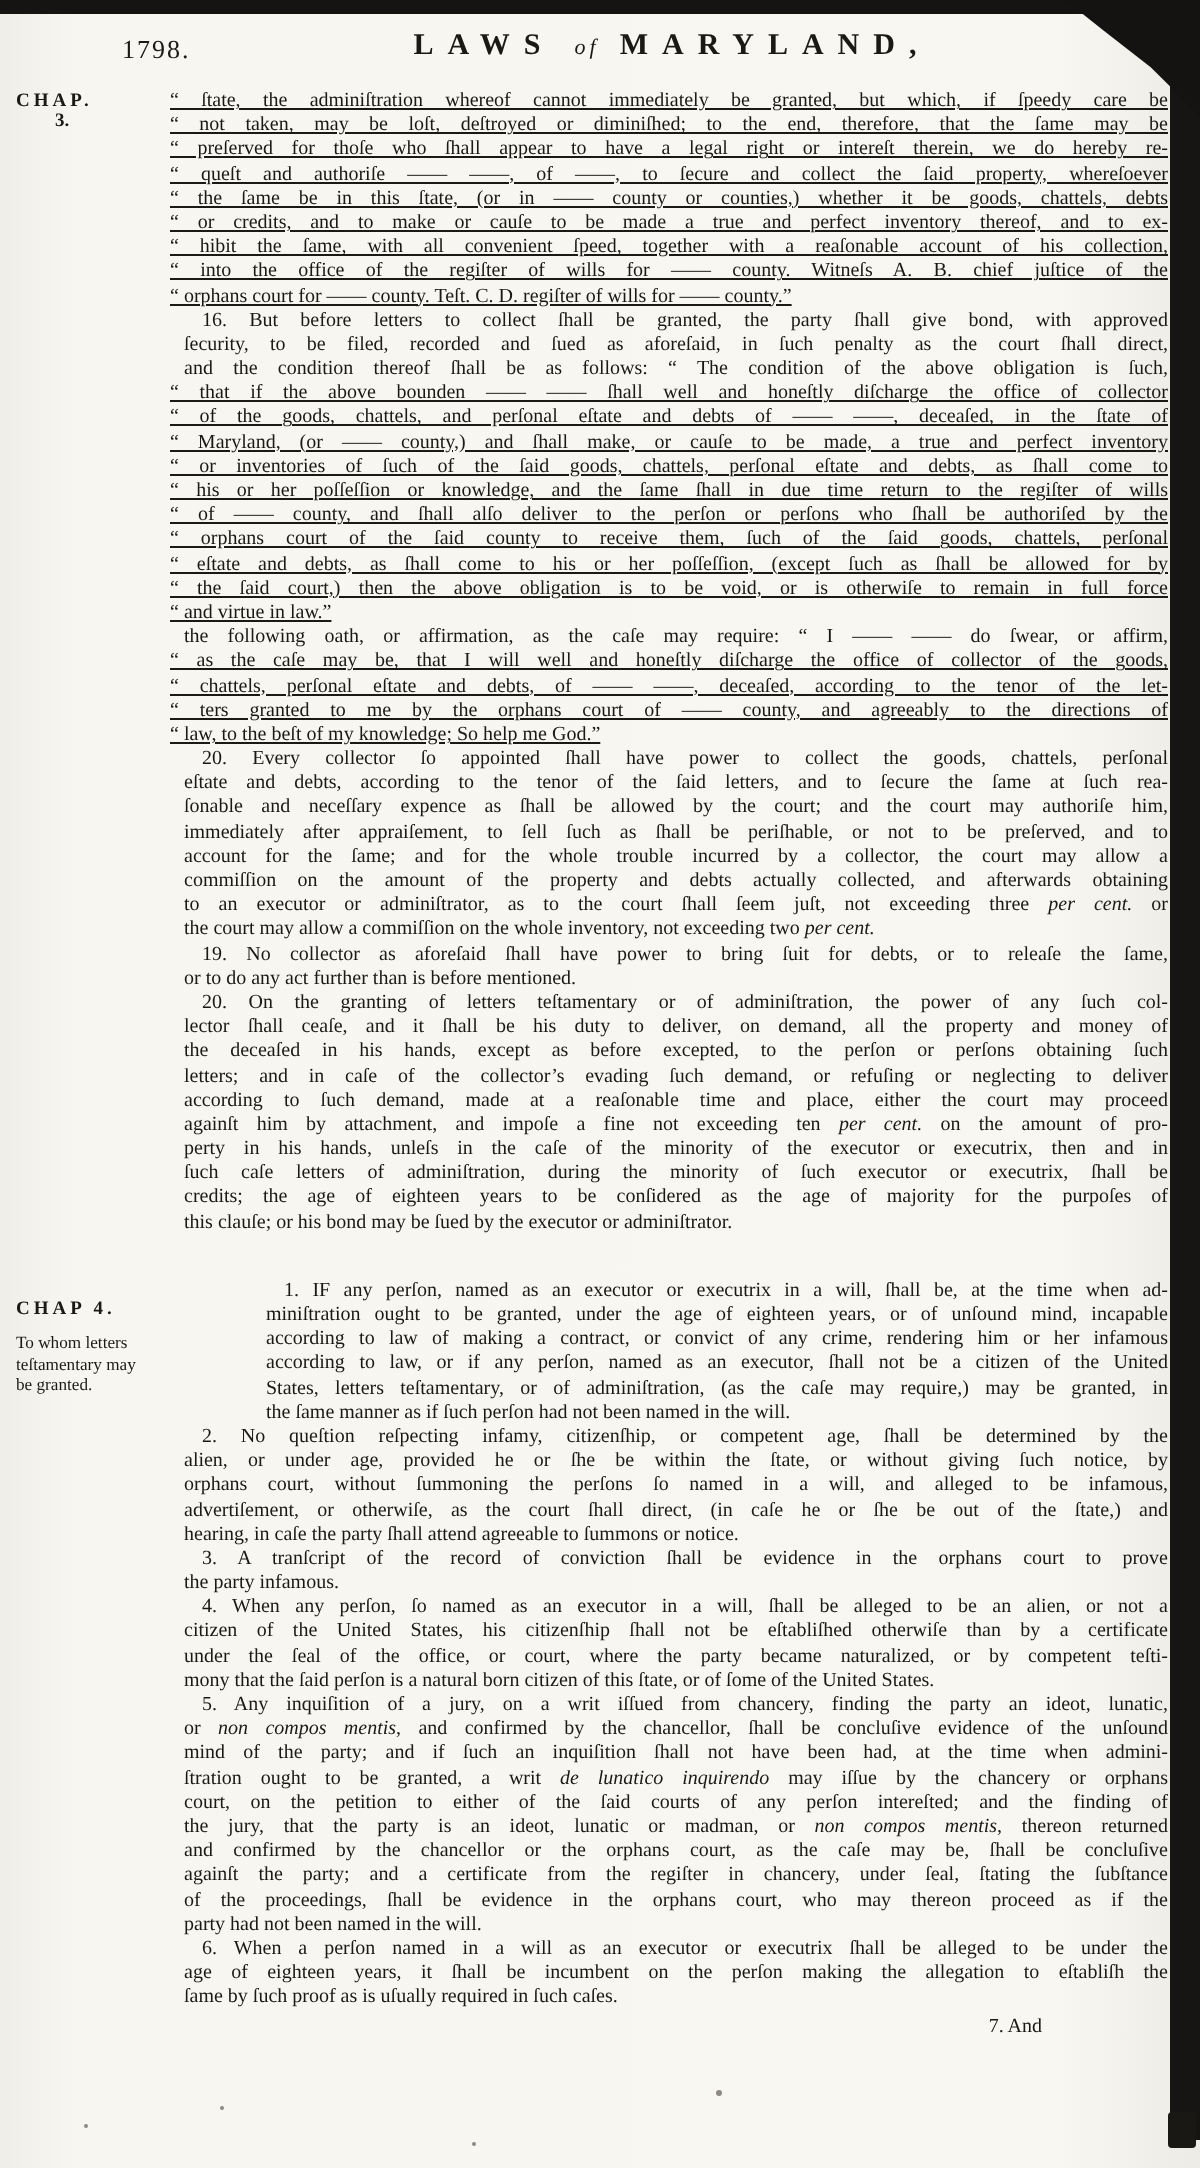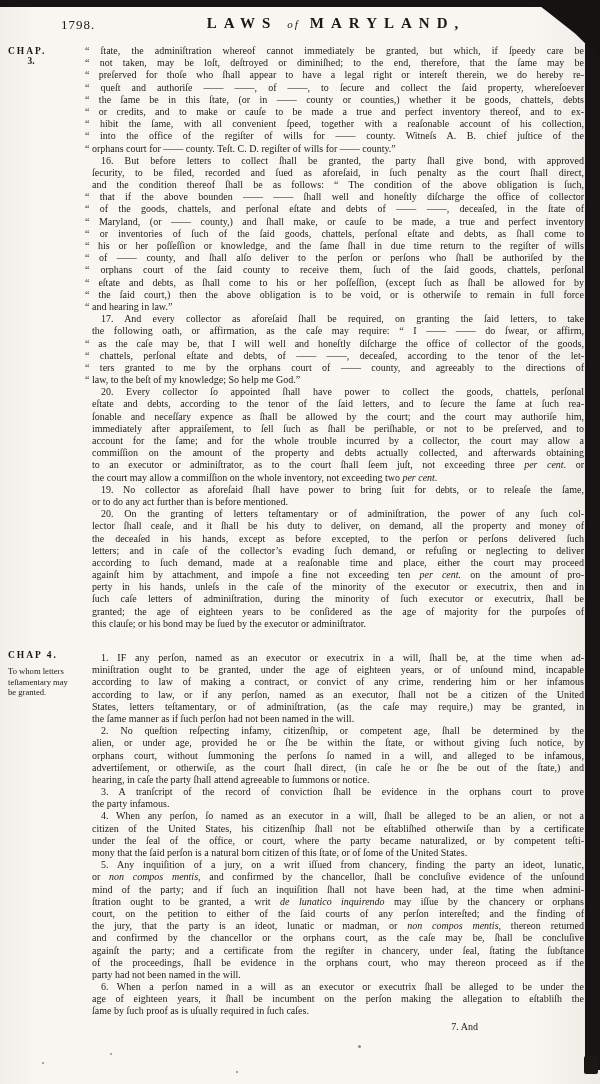--- a/index.html
+++ b/index.html
@@ -25,23 +25,23 @@
   .mnote{position:absolute;left:8px;width:80px;}
   .mnote .chap{font-size:9.5px;font-weight:bold;letter-spacing:2px;}
   .mnote .chapnum{font-size:9.5px;font-weight:bold;text-align:center;width:46px;}
   .mnote .note{font-size:8.6px;line-height:10.5px;margin-top:6px;width:62px;}
   
   #text-column{position:absolute;left:92px;top:45px;width:492px;font-size:10px;line-height:12.18px;}
   .para{margin:0;}
   .line{text-align:justify;text-align-last:justify;}
   .line.last{text-align-last:left;}
   .line.indent{text-indent:9px;}
-  .line.q{text-indent:-7px;}
+  .line.q{text-indent:-7px;text-decoration:underline;}
   .line i{font-style:italic;}
-  .catchword{margin-top:3px;text-align:right;padding-right:106px;font-size:10px;}
+  .catchword{margin-top:3px;text-align:right;padding-right:63px;font-size:10px;}
 </style>
 </head>
 <body>
 
 <div id="page">
 
   <div class="edge-top"></div>
   <div class="edge-right"></div>
   <div class="corner-blob"></div>
   <div class="foot-blob"></div>
@@ -82,24 +82,23 @@
         <div class="line">and the condition thereof ſhall be as follows: “ The condition of the above obligation is ſuch,</div>
         <div class="line q">“ that if the above bounden —— —— ſhall well and honeſtly diſcharge the office of collector</div>
         <div class="line q">“ of the goods, chattels, and perſonal eſtate and debts of —— ——, deceaſed, in the ſtate of</div>
         <div class="line q">“ Maryland, (or —— county,) and ſhall make, or cauſe to be made, a true and perfect inventory</div>
         <div class="line q">“ or inventories of ſuch of the ſaid goods, chattels, perſonal eſtate and debts, as ſhall come to</div>
         <div class="line q">“ his or her poſſeſſion or knowledge, and the ſame ſhall in due time return to the regiſter of wills</div>
         <div class="line q">“ of —— county, and ſhall alſo deliver to the perſon or perſons who ſhall be authoriſed by the</div>
         <div class="line q">“ orphans court of the ſaid county to receive them, ſuch of the ſaid goods, chattels, perſonal</div>
         <div class="line q">“ eſtate and debts, as ſhall come to his or her poſſeſſion, (except ſuch as ſhall be allowed for by</div>
         <div class="line q">“ the ſaid court,) then the above obligation is to be void, or is otherwiſe to remain in full force</div>
-        <div class="line last q">“ and hearing in law.”</div>
+        <div class="line last q">“ and virtue in law.”</div>
       </div>
       <div class="para">
-        <div class="line indent">17. And every collector as aforeſaid ſhall be required, on granting the ſaid letters, to take</div>
         <div class="line">the following oath, or affirmation, as the caſe may require: “ I —— —— do ſwear, or affirm,</div>
         <div class="line q">“ as the caſe may be, that I will well and honeſtly diſcharge the office of collector of the goods,</div>
         <div class="line q">“ chattels, perſonal eſtate and debts, of —— ——, deceaſed, according to the tenor of the let-</div>
         <div class="line q">“ ters granted to me by the orphans court of —— county, and agreeably to the directions of</div>
         <div class="line last q">“ law, to the beſt of my knowledge; So help me God.”</div>
       </div>
       <div class="para">
         <div class="line indent">20. Every collector ſo appointed ſhall have power to collect the goods, chattels, perſonal</div>
         <div class="line">eſtate and debts, according to the tenor of the ſaid letters, and to ſecure the ſame at ſuch rea-</div>
         <div class="line">ſonable and neceſſary expence as ſhall be allowed by the court; and the court may authoriſe him,</div>
@@ -109,30 +108,30 @@
         <div class="line">to an executor or adminiſtrator, as to the court ſhall ſeem juſt, not exceeding three <i>per cent.</i> or</div>
         <div class="line last">the court may allow a commiſſion on the whole inventory, not exceeding two <i>per cent.</i></div>
       </div>
       <div class="para">
         <div class="line indent">19. No collector as aforeſaid ſhall have power to bring ſuit for debts, or to releaſe the ſame,</div>
         <div class="line last">or to do any act further than is before mentioned.</div>
       </div>
       <div class="para">
         <div class="line indent">20. On the granting of letters teſtamentary or of adminiſtration, the power of any ſuch col-</div>
         <div class="line">lector ſhall ceaſe, and it ſhall be his duty to deliver, on demand, all the property and money of</div>
-        <div class="line">the deceaſed in his hands, except as before excepted, to the perſon or perſons delivered ſuch</div>
+        <div class="line">the deceaſed in his hands, except as before excepted, to the perſon or perſons obtaining ſuch</div>
         <div class="line">letters; and in caſe of the collector’s evading ſuch demand, or refuſing or neglecting to deliver</div>
         <div class="line">according to ſuch demand, made at a reaſonable time and place, either the court may proceed</div>
         <div class="line">againſt him by attachment, and impoſe a fine not exceeding ten <i>per cent.</i> on the amount of pro-</div>
         <div class="line">perty in his hands, unleſs in the caſe of the minority of the executor or executrix, then and in</div>
         <div class="line">ſuch caſe letters of adminiſtration, during the minority of ſuch executor or executrix, ſhall be</div>
-        <div class="line">granted; the age of eighteen years to be conſidered as the age of majority for the purpoſes of</div>
+        <div class="line">credits; the age of eighteen years to be conſidered as the age of majority for the purpoſes of</div>
         <div class="line last">this clauſe; or his bond may be ſued by the executor or adminiſtrator.</div>
       </div>
-      <div class="para" style="margin-top: 22px;">
+      <div class="para" style="margin-top: 22px; margin-left: 41px;">
         <div class="line indent">1. IF any perſon, named as an executor or executrix in a will, ſhall be, at the time when ad-</div>
         <div class="line">miniſtration ought to be granted, under the age of eighteen years, or of unſound mind, incapable</div>
         <div class="line">according to law of making a contract, or convict of any crime, rendering him or her infamous</div>
         <div class="line">according to law, or if any perſon, named as an executor, ſhall not be a citizen of the United</div>
         <div class="line">States, letters teſtamentary, or of adminiſtration, (as the caſe may require,) may be granted, in</div>
         <div class="line last">the ſame manner as if ſuch perſon had not been named in the will.</div>
       </div>
       <div class="para">
         <div class="line indent">2. No queſtion reſpecting infamy, citizenſhip, or competent age, ſhall be determined by the</div>
         <div class="line">alien, or under age, provided he or ſhe be within the ſtate, or without giving ſuch notice, by</div>

